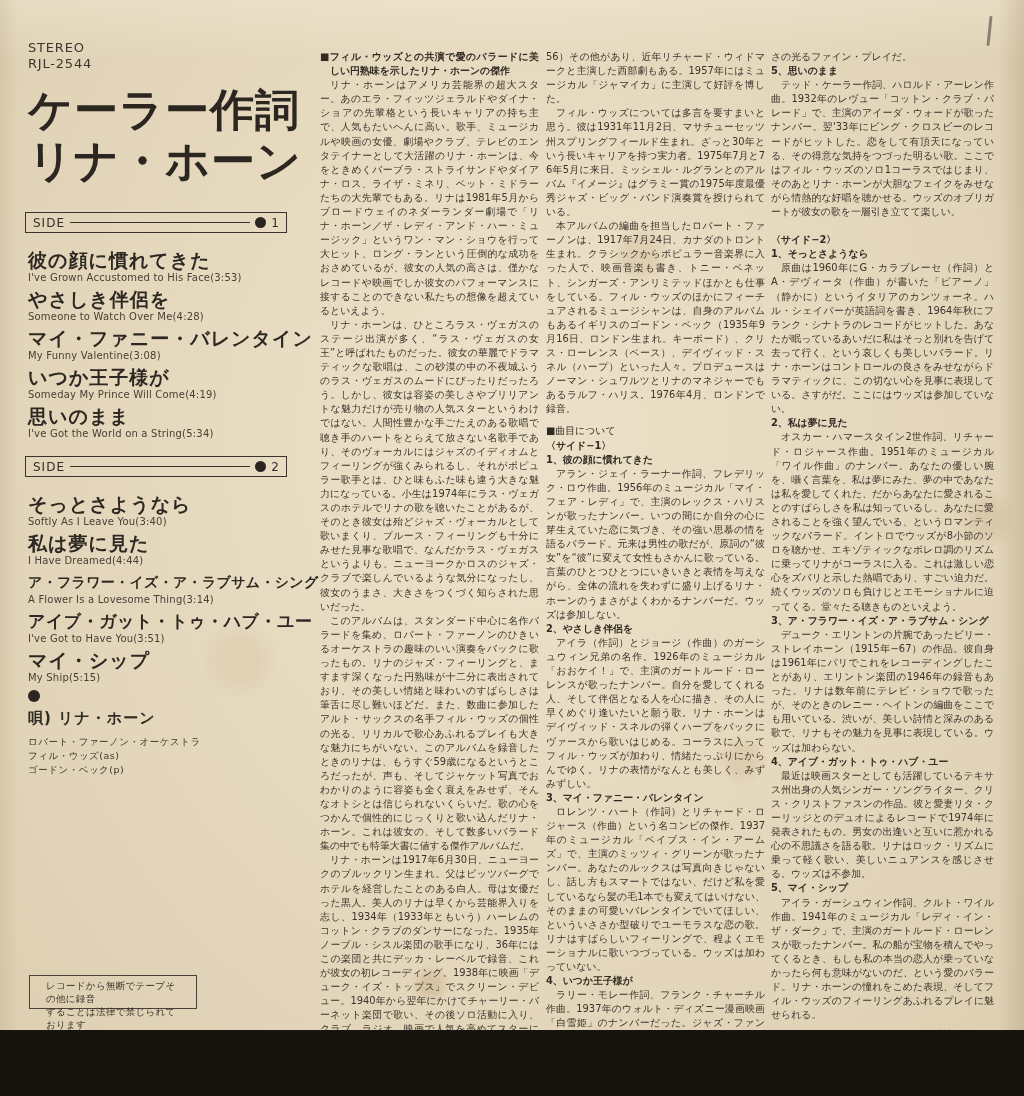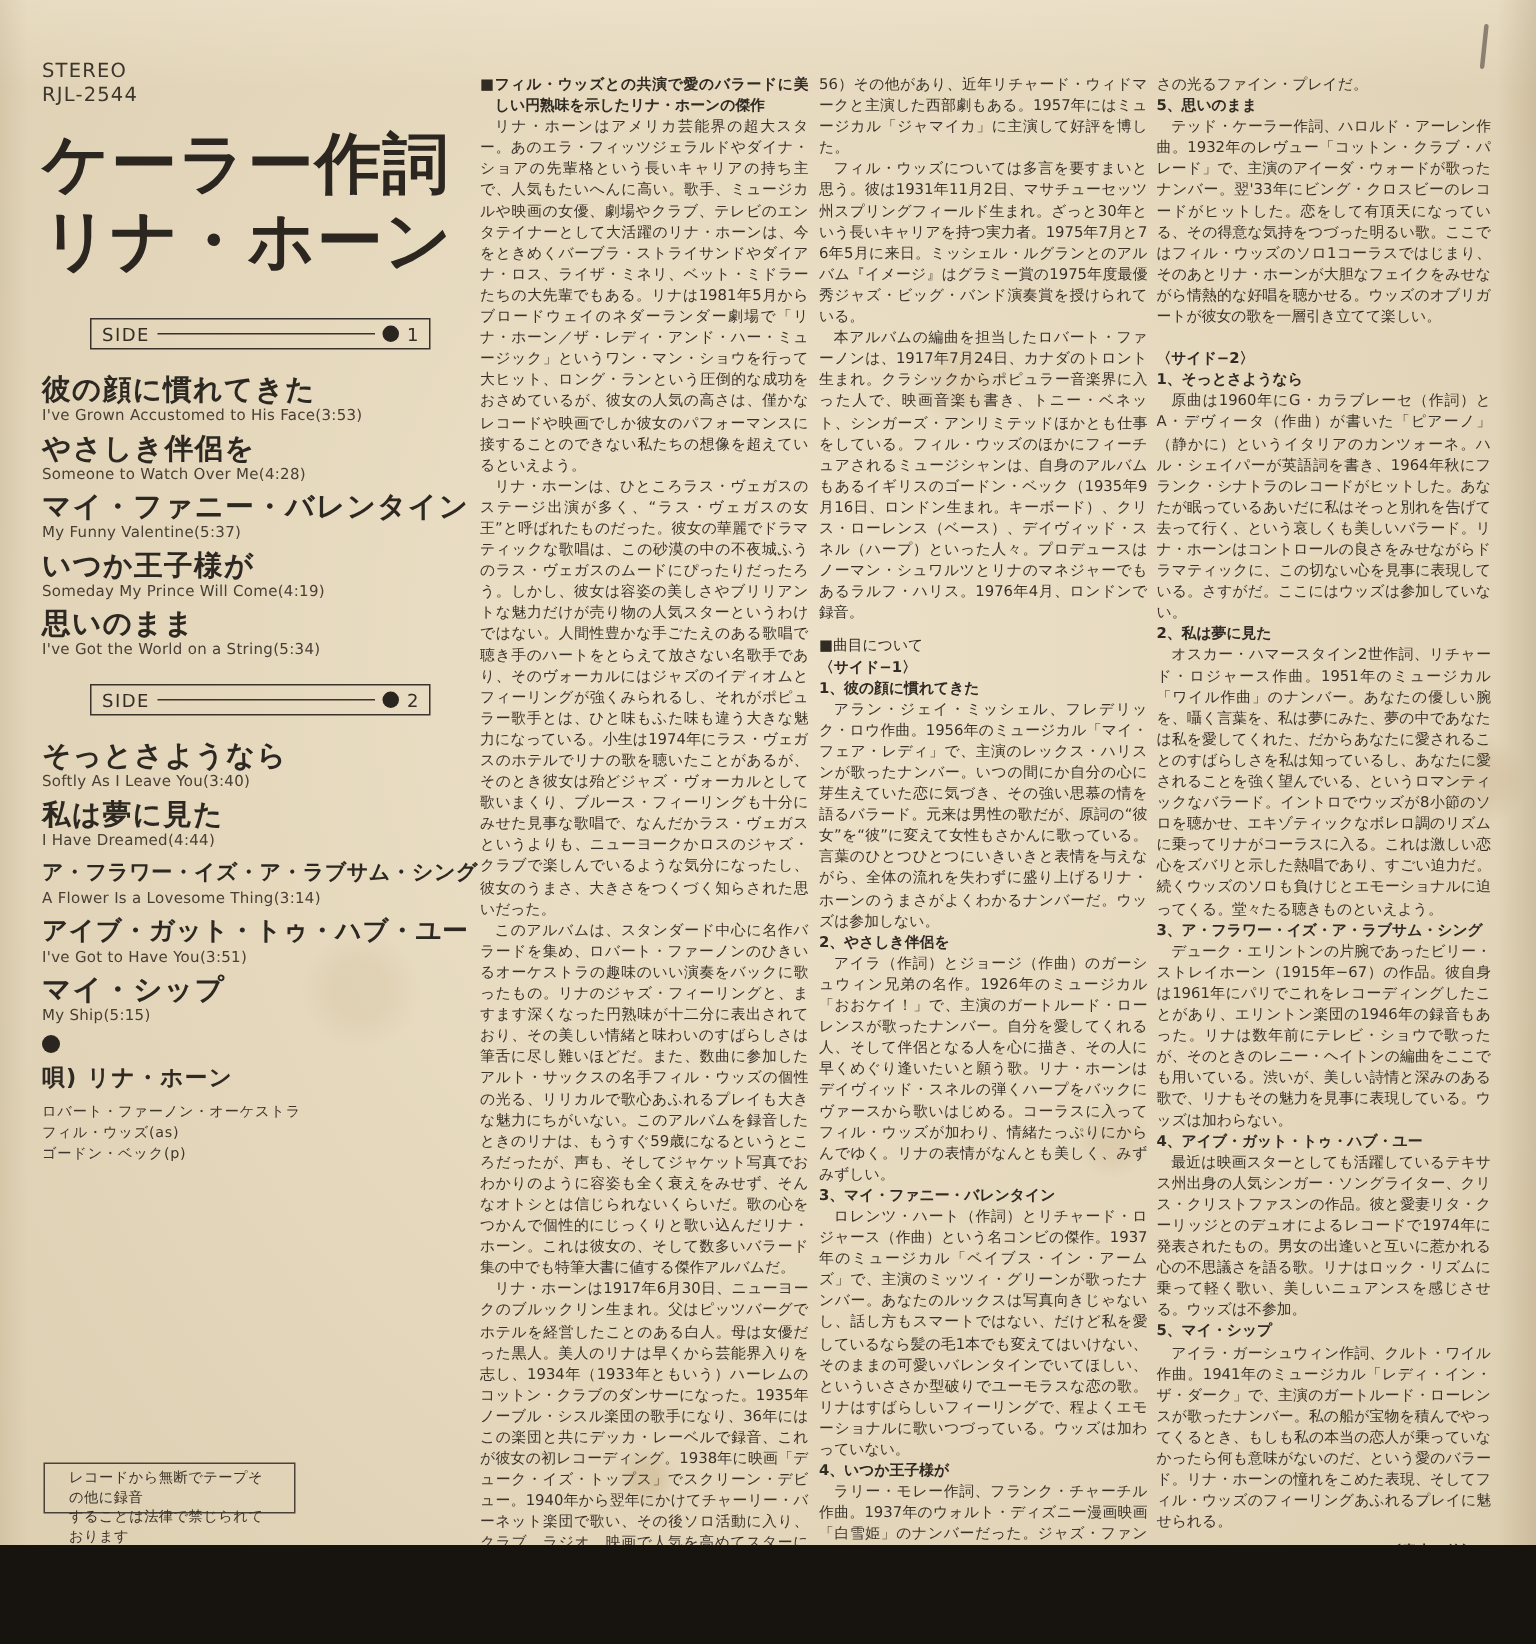--- a/index.html
+++ b/index.html
@@ -36,21 +36,21 @@
   
   .header-block { position:absolute; left:28px; top:40px; }
   .format-line { font-size:13px; line-height:16px; letter-spacing:.8px; color:#3d362d; }
   .album-title { margin-top:12px; font-size:44px; font-weight:bold; line-height:51px; letter-spacing:1px; color:#2b261f; }
 
   .side-block { position:absolute; left:25px; width:262px; }
   #side1-block { top:212px; }
   #side2-block { top:456px; }
   .side-bar {
     display:flex; align-items:center; height:21px;
-    border:1.5px solid #3a332b; padding:0 7px; margin-bottom:16px;margin-left:35px;
+    border:1.5px solid #3a332b; padding:0 7px; margin-bottom:16px;
   }
   .side-label { font-size:12px; letter-spacing:1px; color:#352e26; }
   .side-line { flex:1; height:1.5px; background:#3a332b; margin:0 5px; }
   .side-dot { width:11px; height:11px; border-radius:50%; background:#2a251f; }
   .side-num { font-size:12px; margin-left:5px; color:#352e26; }
   .track { margin:0 0 5px 3px; }
   .track-jp { font-size:19px; font-weight:bold; letter-spacing:1px; color:#2d2821; line-height:22px; white-space:nowrap; }
   .track-jp.fit-md { font-size:17px; letter-spacing:.5px; }
   .track-jp.fit-sm { font-size:14px; letter-spacing:.3px; }
   .track-en { font-size:10px; letter-spacing:.2px; color:#494035; line-height:11px; margin-top:1px; }
@@ -111,21 +111,21 @@
   <div class="track">
     <div class="track-jp">彼の顔に慣れてきた</div>
     <div class="track-en">I've Grown Accustomed to His Face(3:53)</div>
   </div>
   <div class="track">
     <div class="track-jp">やさしき伴侶を</div>
     <div class="track-en">Someone to Watch Over Me(4:28)</div>
   </div>
   <div class="track">
     <div class="track-jp">マイ・ファニー・バレンタイン</div>
-    <div class="track-en">My Funny Valentine(5:37)</div>
+    <div class="track-en">My Funny Valentine(3:08)</div>
   </div>
   <div class="track">
     <div class="track-jp">いつか王子様が</div>
     <div class="track-en">Someday My Prince Will Come(4:19)</div>
   </div>
   <div class="track">
     <div class="track-jp">思いのまま</div>
     <div class="track-en">I've Got the World on a String(5:34)</div>
   </div>
 </div>
@@ -180,21 +180,21 @@
   <p class="para">リナ・ホーンは1917年6月30日、ニューヨークのブルックリン生まれ。父はピッツバーグでホテルを経営したことのある白人。母は女優だった黒人。美人のリナは早くから芸能界入りを志し、1934年（1933年ともいう）ハーレムのコットン・クラブのダンサーになった。1935年ノーブル・シスル楽団の歌手になり、36年にはこの楽団と共にデッカ・レーベルで録音、これが彼女の初レコーディング。1938年に映画「デューク・イズ・トップス」でスクリーン・デビュー。1940年から翌年にかけてチャーリー・バーネット楽団で歌い、その後ソロ活動に入り、クラブ、ラジオ、映画で人気を高めてスターになった。彼女の出演映画には「キャビン・イン・ザ・スカイ」「ストーミー・ウェザー」(1943)、「ラス・ヴェガスで逢いましょう」(19</p>
 </div>
 
 <div class="ncol" id="col2">
   <p class="para noind">56）その他があり、近年リチャード・ウィドマークと主演した西部劇もある。1957年にはミュージカル「ジャマイカ」に主演して好評を博した。</p>
   <p class="para">フィル・ウッズについては多言を要すまいと思う。彼は1931年11月2日、マサチューセッツ州スプリングフィールド生まれ。ざっと30年という長いキャリアを持つ実力者。1975年7月と76年5月に来日。ミッシェル・ルグランとのアルバム『イメージ』はグラミー賞の1975年度最優秀ジャズ・ビッグ・バンド演奏賞を授けられている。</p>
   <p class="para">本アルバムの編曲を担当したロバート・ファーノンは、1917年7月24日、カナダのトロント生まれ。クラシックからポピュラー音楽界に入った人で、映画音楽も書き、トニー・ベネット、シンガーズ・アンリミテッドほかとも仕事をしている。フィル・ウッズのほかにフィーチュアされるミュージシャンは、自身のアルバムもあるイギリスのゴードン・ベック（1935年9月16日、ロンドン生まれ。キーボード）、クリス・ローレンス（ベース）、デイヴィッド・スネル（ハープ）といった人々。プロデュースはノーマン・シュワルツとリナのマネジャーでもあるラルフ・ハリス。1976年4月、ロンドンで録音。</p>
   <div class="sec-h">■曲目について</div>
   <div class="sub-h">〈サイド−1〉</div>
   <div class="trk-h">1、彼の顔に慣れてきた</div>
-  <p class="para">アラン・ジェイ・ミッシェル、フレデリック・ロウ作曲。1956年のミュージカル「マイ・フェア・レディ」で、主演のレックス・ハリスンが歌ったナンバー。いつの間にか自分の心に芽生えていた恋に気づき、その強い思慕の情を語るバラード。元来は男性の歌だが、原詞の“彼女”を“彼”に変えて女性もさかんに歌っている。言葉のひとつひとつにいきいきと表情を与えながら、全体の流れを失わずに盛り上げるリナ・ホーンのうまさがよくわかるナンバーだ。ウッズは参加しない。</p>
+  <p class="para">アラン・ジェイ・ラーナー作詞、フレデリック・ロウ作曲。1956年のミュージカル「マイ・フェア・レディ」で、主演のレックス・ハリスンが歌ったナンバー。いつの間にか自分の心に芽生えていた恋に気づき、その強い思慕の情を語るバラード。元来は男性の歌だが、原詞の“彼女”を“彼”に変えて女性もさかんに歌っている。言葉のひとつひとつにいきいきと表情を与えながら、全体の流れを失わずに盛り上げるリナ・ホーンのうまさがよくわかるナンバーだ。ウッズは参加しない。</p>
   <div class="trk-h">2、やさしき伴侶を</div>
   <p class="para">アイラ（作詞）とジョージ（作曲）のガーシュウィン兄弟の名作。1926年のミュージカル「おおケイ！」で、主演のガートルード・ローレンスが歌ったナンバー。自分を愛してくれる人、そして伴侶となる人を心に描き、その人に早くめぐり逢いたいと願う歌。リナ・ホーンはデイヴィッド・スネルの弾くハープをバックにヴァースから歌いはじめる。コーラスに入ってフィル・ウッズが加わり、情緒たっぷりにからんでゆく。リナの表情がなんとも美しく、みずみずしい。</p>
   <div class="trk-h">3、マイ・ファニー・バレンタイン</div>
   <p class="para">ロレンツ・ハート（作詞）とリチャード・ロジャース（作曲）という名コンビの傑作。1937年のミュージカル「ベイブス・イン・アームズ」で、主演のミッツィ・グリーンが歌ったナンバー。あなたのルックスは写真向きじゃないし、話し方もスマートではない、だけど私を愛しているなら髪の毛1本でも変えてはいけない、そのままの可愛いバレンタインでいてほしい、といういささか型破りでユーモラスな恋の歌。リナはすばらしいフィーリングで、程よくエモーショナルに歌いつづっている。ウッズは加わっていない。</p>
   <div class="trk-h">4、いつか王子様が</div>
   <p class="para">ラリー・モレー作詞、フランク・チャーチル作曲。1937年のウォルト・ディズニー漫画映画「白雪姫」のナンバーだった。ジャズ・ファンはビル・エヴァンスをはじめ、マイルス・デイヴィス、デイヴ・ブルーベックといったジャズメンのレコードでご存じだろう。リナ・ホーンがゴードン・ベックのピアノをバックに、じっくりと1コーラス歌ったあとで、フィル・ウッズのソロになるが、これは男性的なたくましさの中にリリカルな美し</p>
 </div>
 
 <div class="ncol" id="col3">
   <p class="para noind">さの光るファイン・プレイだ。</p>

